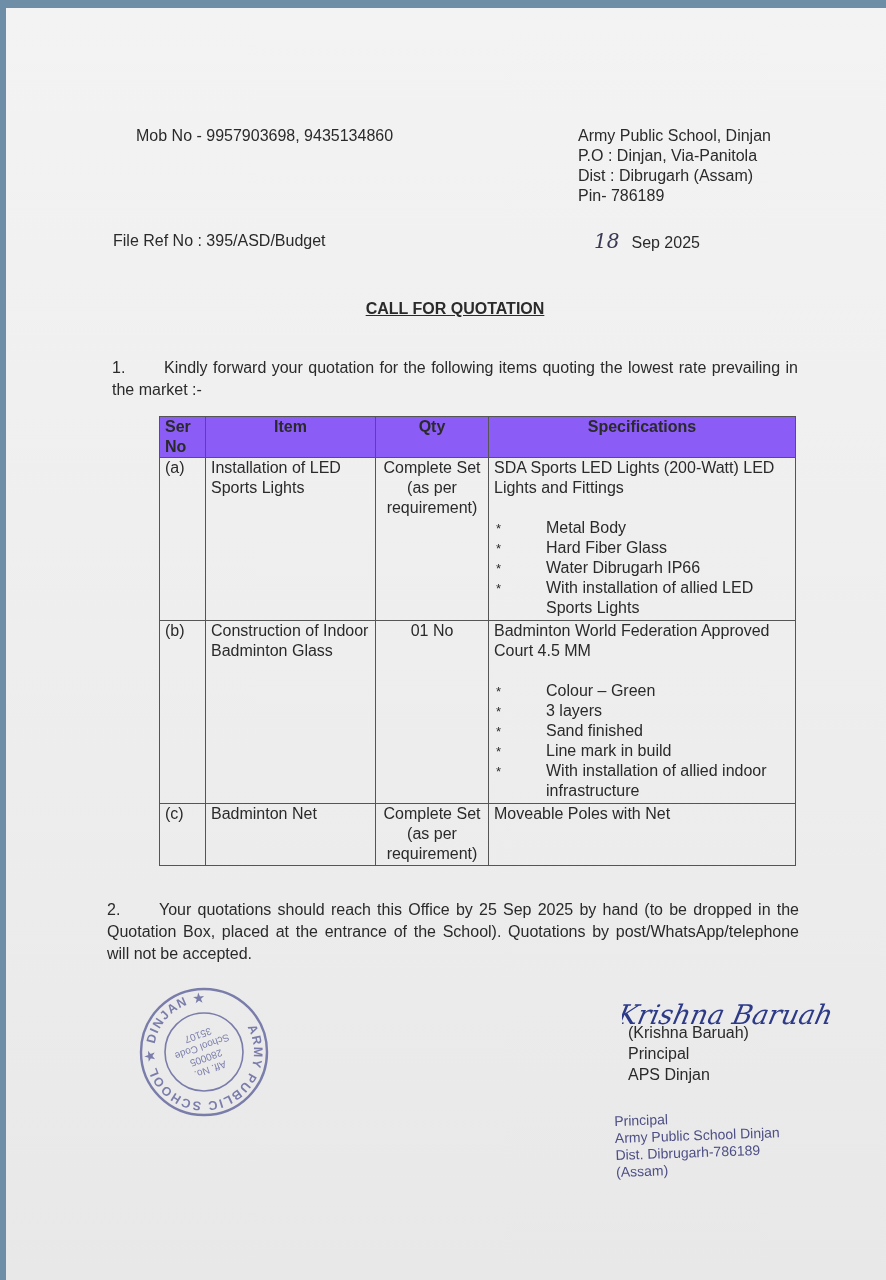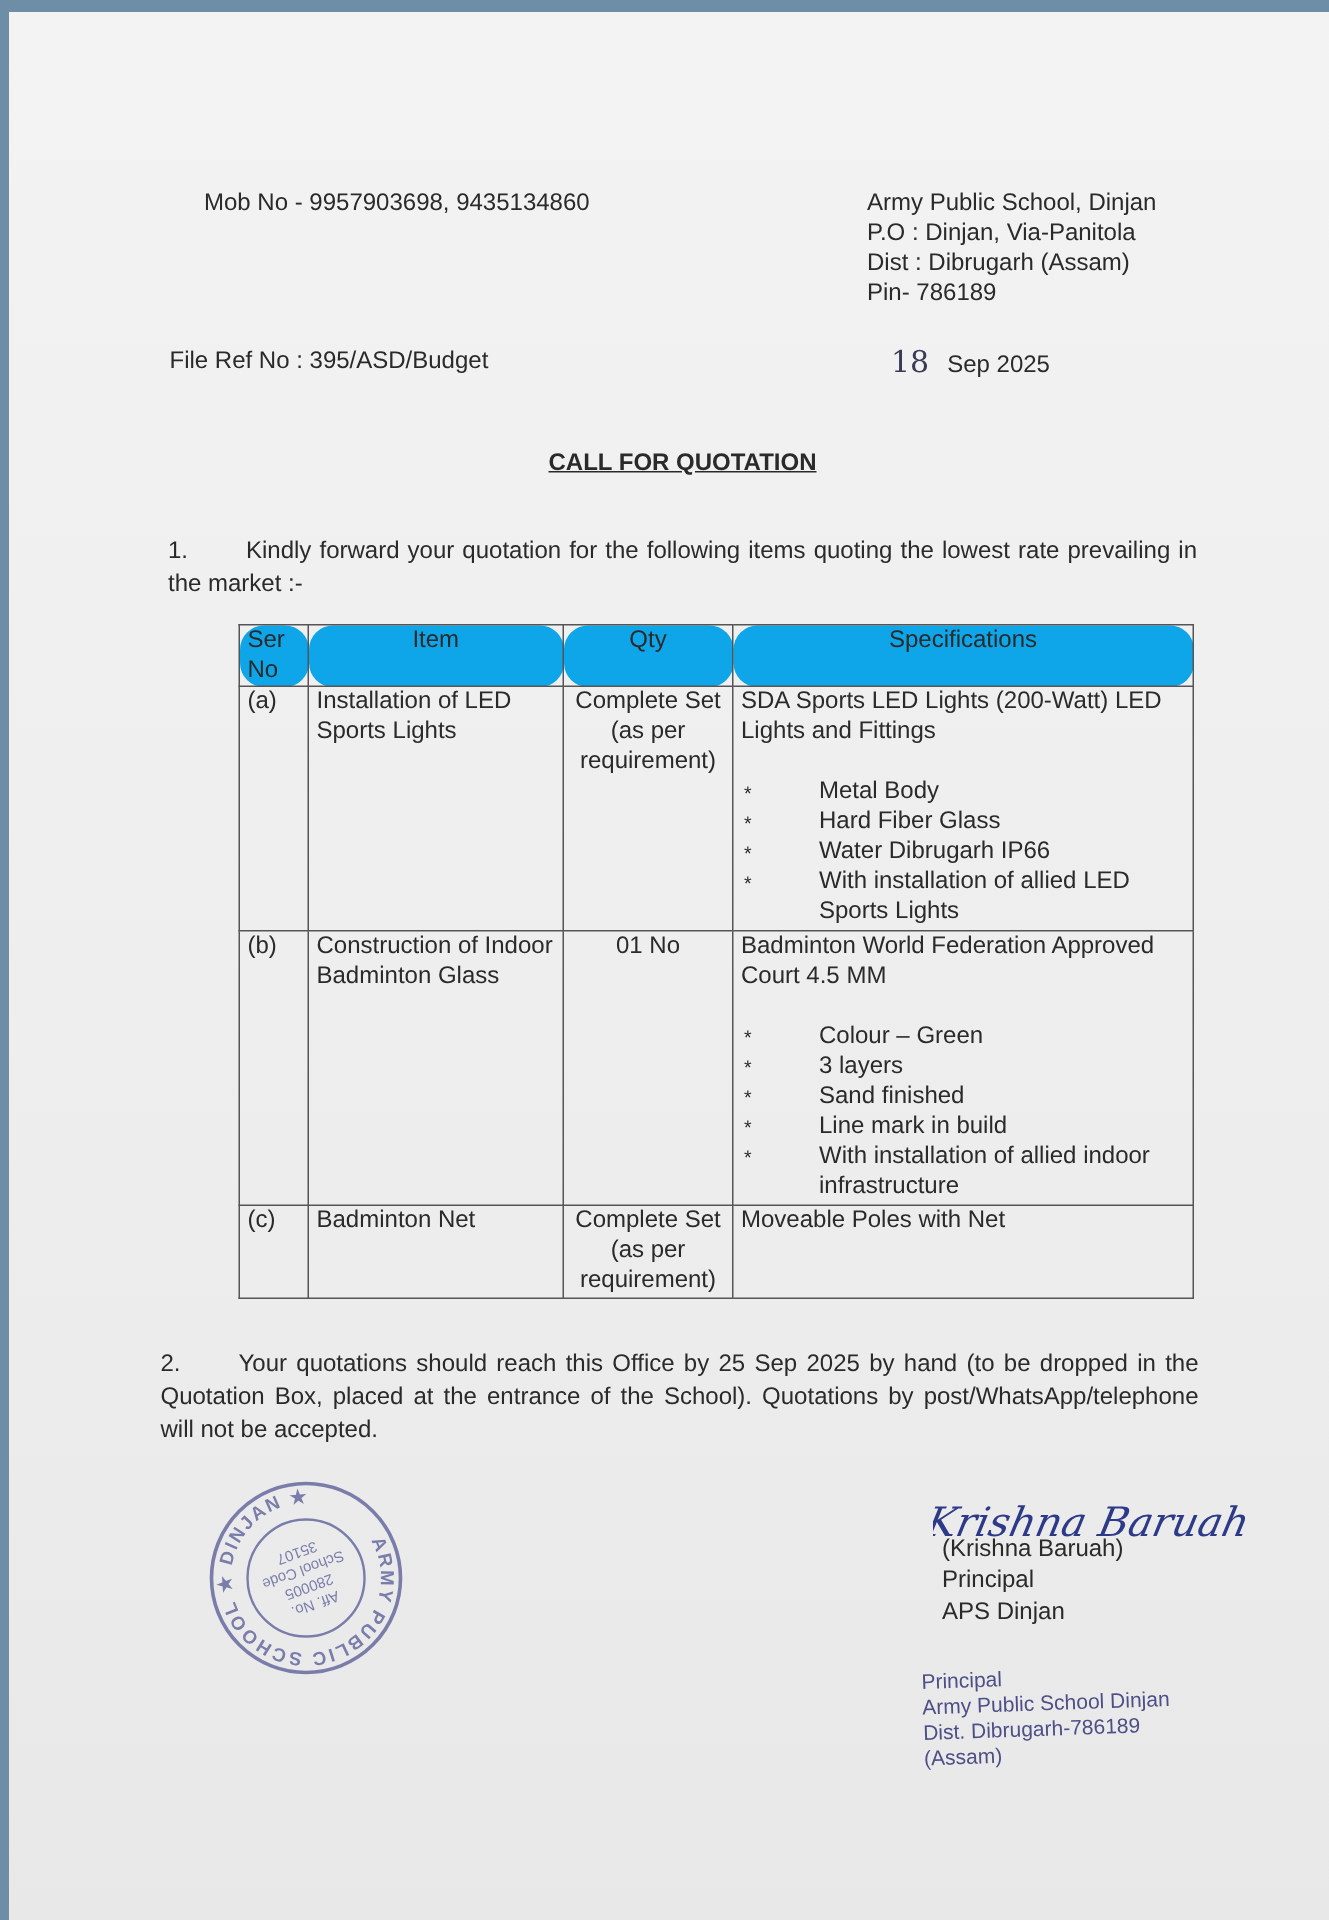--- a/index.html
+++ b/index.html
@@ -14,32 +14,32 @@
     position: absolute; left: 6px; top: 8px; width: 880px; height: 1272px;
     background: linear-gradient(180deg, #f3f3f4 0%, #efeff0 40%, #ececec 70%, #e8e8e8 100%);
   }
   .abs { position: absolute; }
   .t15 { font-size: 16px; line-height: 20px; }
   .hdr-left { left: 112px; top: 126px; margin-left: 24px; }
   .hdr-left .l2 { padding-left: 77px; }
   .hdr-right { left: 578px; top: 126px; }
   .fileref { left: 113px; top: 231px; }
   .date { left: 594px; top: 231px; }
-  .date .hand { font-family: "DejaVu Serif", serif; font-size: 20px; color: #3a3a55; margin-right: 12px; }
+  .date .hand { font-family: "DejaVu Serif", serif; font-style: italic; font-size: 20px; color: #3a3a55; margin-right: 12px; }
   .title { left: 0; width: 910px; top: 300px; text-align: center; font-weight: bold; font-size: 16px; text-decoration: underline; }
   .para { left: 112px; width: 686px; text-align: justify; font-size: 16px; line-height: 22px; margin-top: 11px; }
   .para1 { top: 346px; }
   .para2 { top: 888px; left: 107px; width: 692px; }
   .para .num { display: inline-block; width: 52px; }
   table.quot {
     position: absolute; left: 159px; top: 416px; width: 637px;
     border-collapse: collapse; font-size: 16px; line-height: 20px;
   }
   table.quot th, table.quot td { border: 1px solid #555; vertical-align: top; padding: 0 5px; }
-  table.quot th { background: #0ea5e9; font-weight: normal; text-align: center; height: 40px; border-radius: 16px; }
+  table.quot th { background: #8b5cf6; font-weight: bold; text-align: center; height: 40px; }
   table.quot th.ser { text-align: left; }
   td.qty { text-align: center; margin-top: 48px; }
   .bullets { list-style: none; margin: 20px 0 0 0; padding: 0; }
   .bullets li { position: relative; padding-left: 52px; }
   .bullets li::before { content: "*"; position: absolute; left: 2px; top: 1px; font-size: 13px; }
   .stamp { left: 138px; top: 986px; width: 132px; height: 132px; }
   .sig { left: 622px; top: 986px; }
   .sig-name { left: 628px; top: 1022px; font-size: 16px; line-height: 21px; }
   .seal-text { left: 614px; top: 1113px; font-size: 14px; line-height: 17px; color: #4d4f86; transform: rotate(-2deg); transform-origin: left top; }
 </style>

